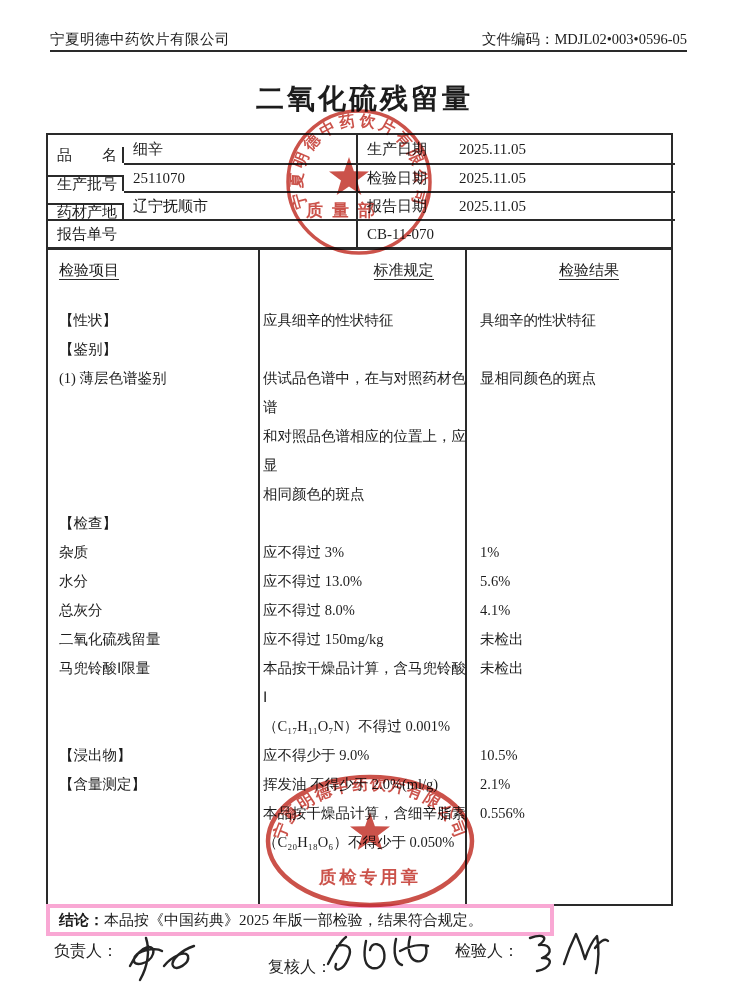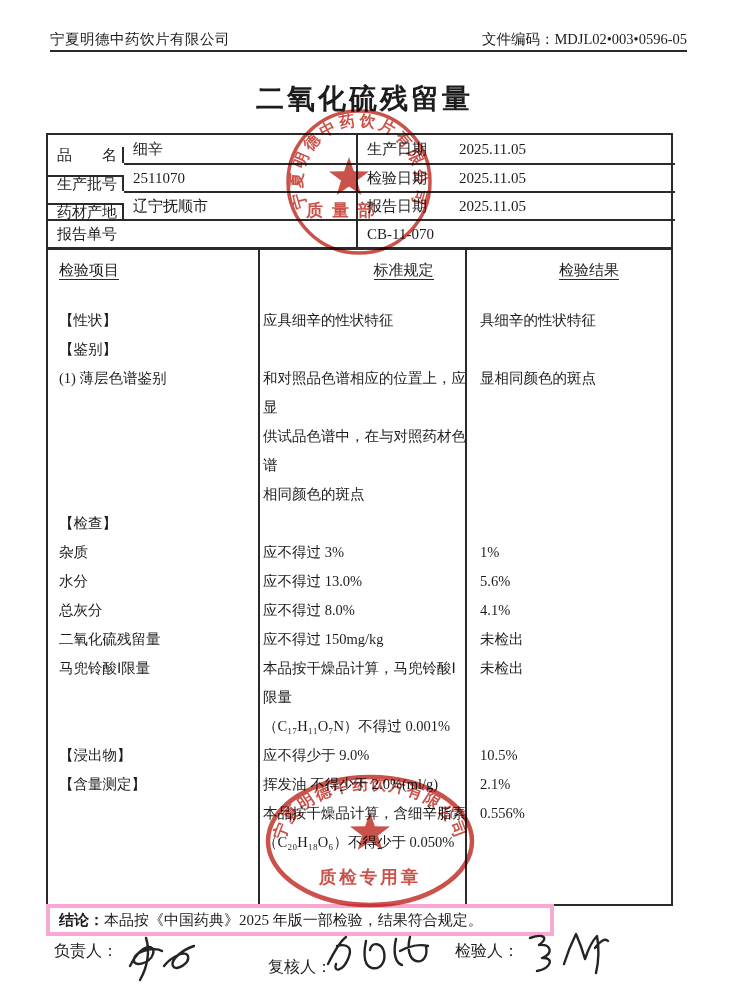--- a/index.html
+++ b/index.html
@@ -118,22 +118,22 @@
         <div class="trow">
           <div class="c c1">【鉴别】</div>
           <div class="c c2">
             <div></div>
           </div>
           <div class="c c3"></div>
         </div>
         <div class="trow">
           <div class="c c1">(1) 薄层色谱鉴别</div>
           <div class="c c2">
+            <div>供试品色谱中，在与对照药材色谱</div>
             <div>和对照品色谱相应的位置上，应显</div>
-            <div>供试品色谱中，在与对照药材色谱</div>
             <div>相同颜色的斑点</div>
           </div>
           <div class="c c3">显相同颜色的斑点</div>
         </div>
         <div class="trow">
           <div class="c c1">【检查】</div>
           <div class="c c2">
             <div></div>
           </div>
           <div class="c c3"></div>
@@ -162,21 +162,21 @@
         <div class="trow">
           <div class="c c1">二氧化硫残留量</div>
           <div class="c c2">
             <div>应不得过 150mg/kg</div>
           </div>
           <div class="c c3">未检出</div>
         </div>
         <div class="trow">
           <div class="c c1">马兜铃酸Ⅰ限量</div>
           <div class="c c2">
-            <div>本品按干燥品计算，马兜铃酸Ⅰ限量</div>
+            <div>本品按干燥品计算，含马兜铃酸Ⅰ</div>
             <div>（C₁₇H₁₁O₇N）不得过 0.001%</div>
           </div>
           <div class="c c3">未检出</div>
         </div>
         <div class="trow">
           <div class="c c1">【浸出物】</div>
           <div class="c c2">
             <div>应不得少于 9.0%</div>
           </div>
           <div class="c c3">10.5%</div>

